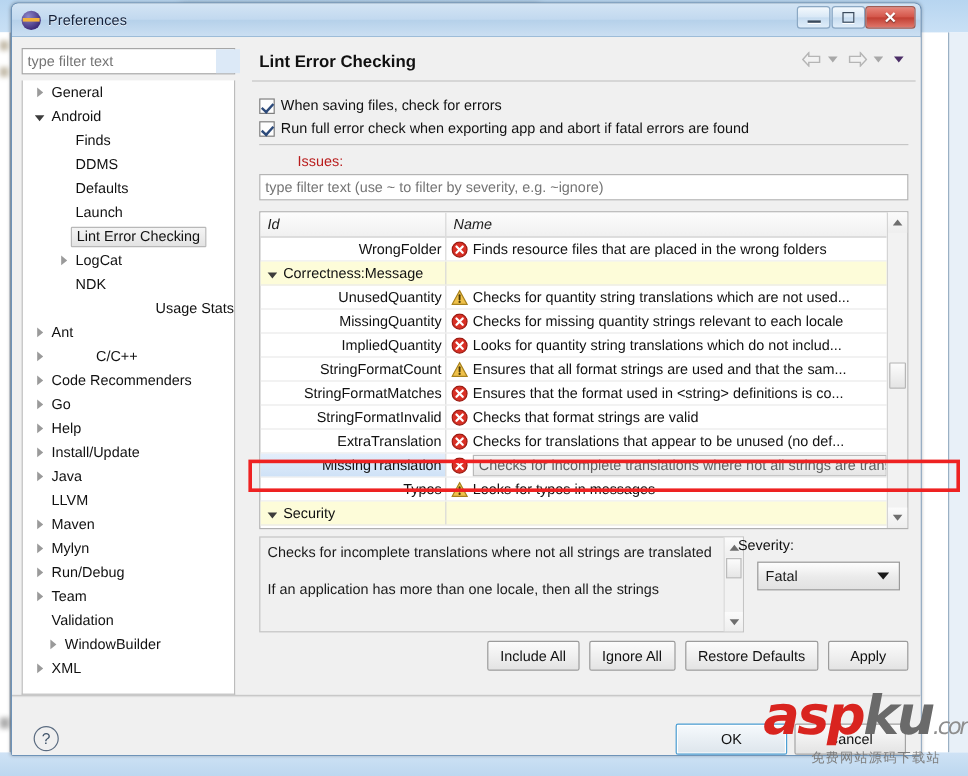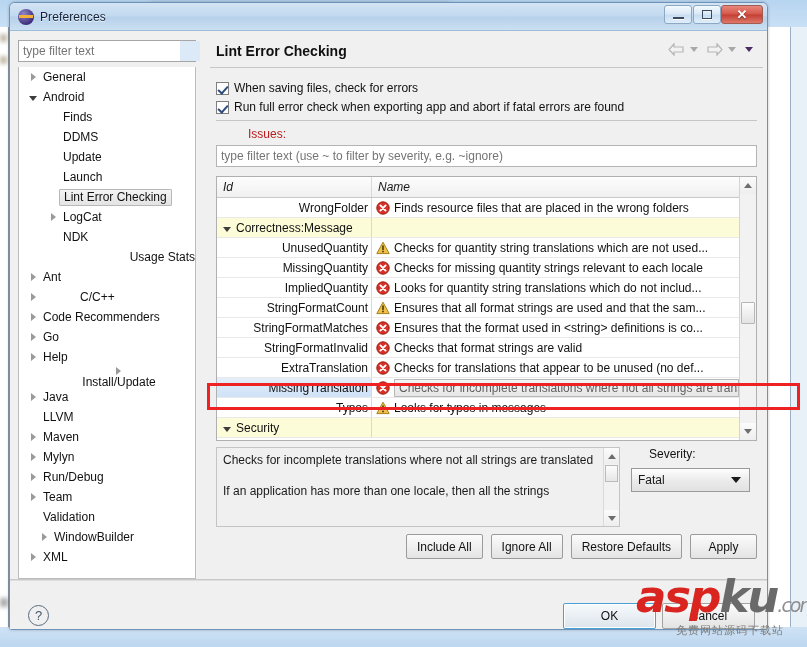--- a/index.html
+++ b/index.html
@@ -313,21 +313,21 @@
   #desc-text p { margin: 0 0 14px 0; }
   #desc-scroll {
     width: 16px; flex: none; background: #f2f2f2; border-left: 1px solid #dadada;
     position: relative;
   }
   #dsb-thumb {
     position: absolute; left: 1px; width: 13px; top: 17px; height: 17px;
     background: linear-gradient(#fcfcfc,#e6e6e6); border: 1px solid #bbb;
   }
   #sev-label {
-    position: absolute; left: 443px; top: 416px; font-size: 12px; color: #111;
+    position: absolute; left: 409px; top: 416px; font-size: 12px; color: #111;
   }
   #sev-select {
     position: absolute; left: 425px; top: 437px; width: 119px; height: 24px;
     border: 1px solid #9a9a9a;
     background: linear-gradient(#fefefe,#eaeaea 55%,#e2e2e2);
     display: flex; align-items: center;
   }
   #sev-value { font-size: 12px; color: #1a1a1a; padding-left: 6px; flex: 1; }
   #sev-caret {
     width: 0; height: 0; border-left: 5px solid transparent;
@@ -459,21 +459,21 @@
         <div class="tree-row" style="padding-left: 26px;">
           <span class="twisty"></span>
           <span class="tree-label">Finds</span>
         </div>
         <div class="tree-row" style="padding-left: 26px;">
           <span class="twisty"></span>
           <span class="tree-label">DDMS</span>
         </div>
         <div class="tree-row" style="padding-left: 26px;">
           <span class="twisty"></span>
-          <span class="tree-label">Update</span>
+          <span class="tree-label">Defaults</span>
         </div>
         <div class="tree-row" style="padding-left: 26px;">
           <span class="twisty"></span>
           <span class="tree-label">Launch</span>
         </div>
         <div class="tree-row selected" style="padding-left: 26px;">
           <span class="twisty"></span>
           <span class="tree-label">Lint Error Checking</span>
         </div>
         <div class="tree-row" style="padding-left: 26px;">
@@ -513,21 +513,21 @@
             <span class="tw-collapsed"></span>
           </span>
           <span class="tree-label">Go</span>
         </div>
         <div class="tree-row" style="padding-left: 6px;">
           <span class="twisty">
             <span class="tw-collapsed"></span>
           </span>
           <span class="tree-label">Help</span>
         </div>
-        <div class="tree-row" style="padding-left: 22px; flex-direction: column;">
+        <div class="tree-row" style="padding-left: 6px;">
           <span class="twisty">
             <span class="tw-collapsed"></span>
           </span>
           <span class="tree-label">Install/Update</span>
         </div>
         <div class="tree-row" style="padding-left: 6px;">
           <span class="twisty">
             <span class="tw-collapsed"></span>
           </span>
           <span class="tree-label">Java</span>

